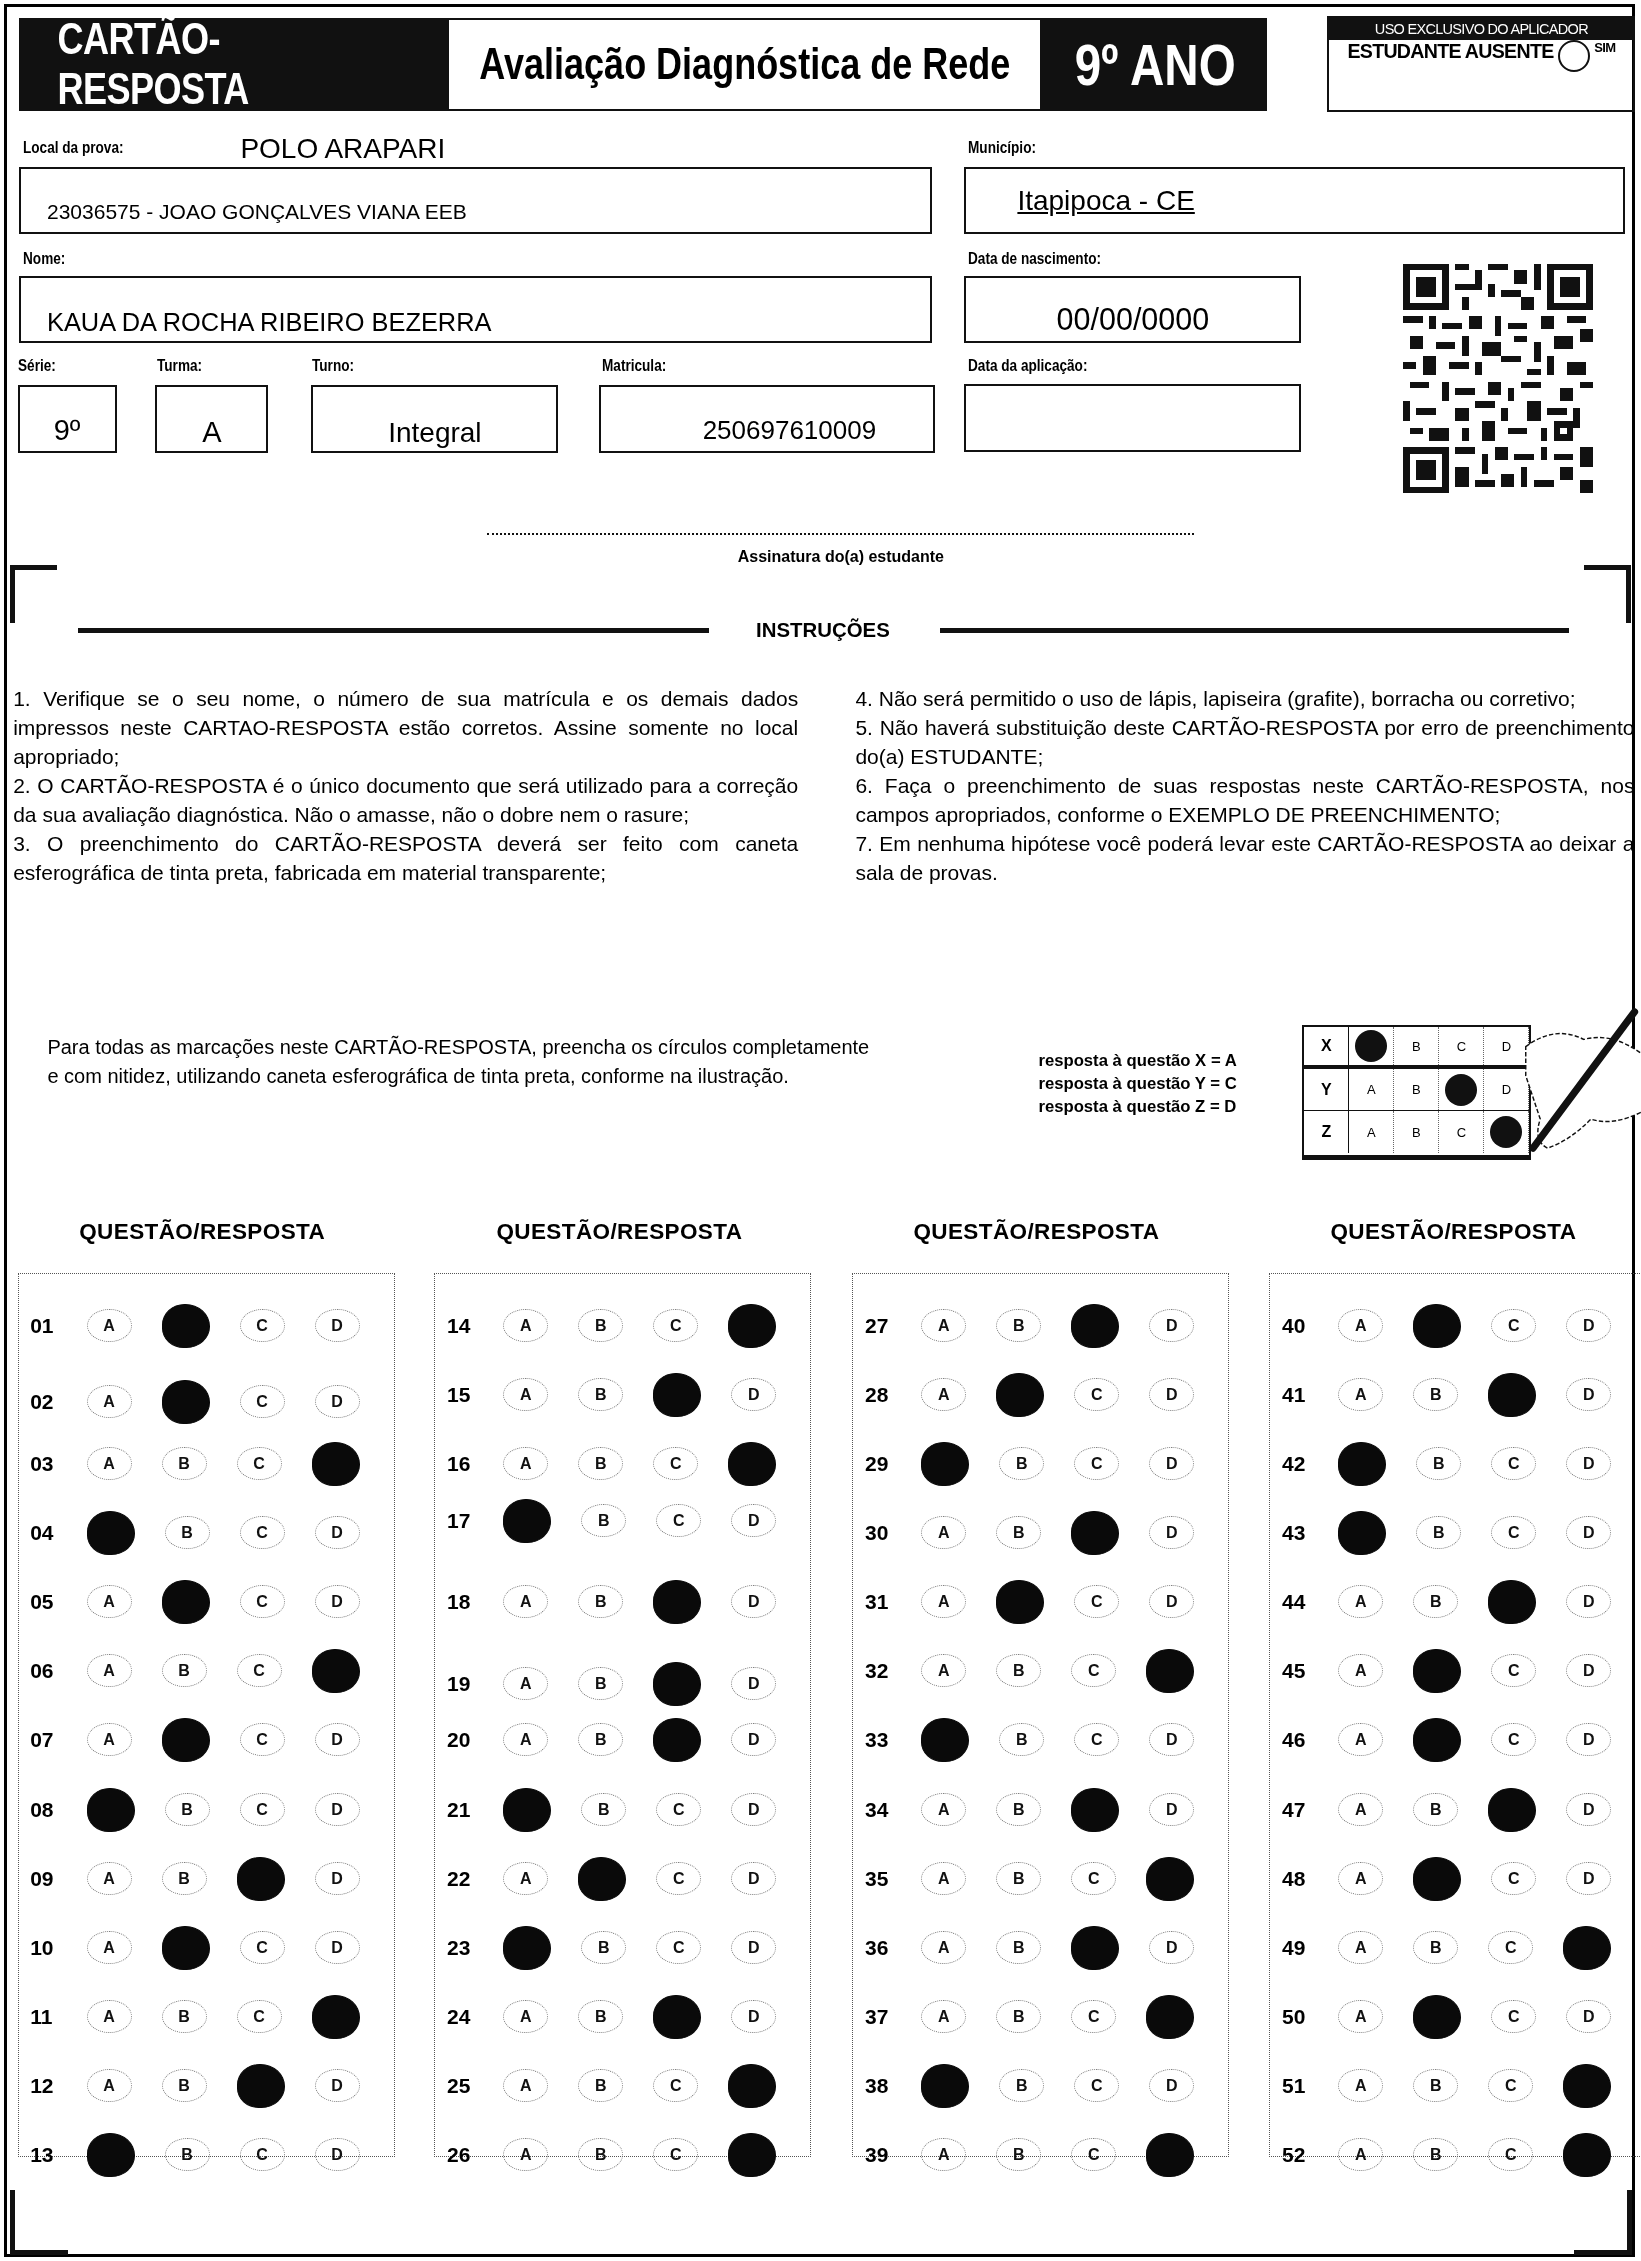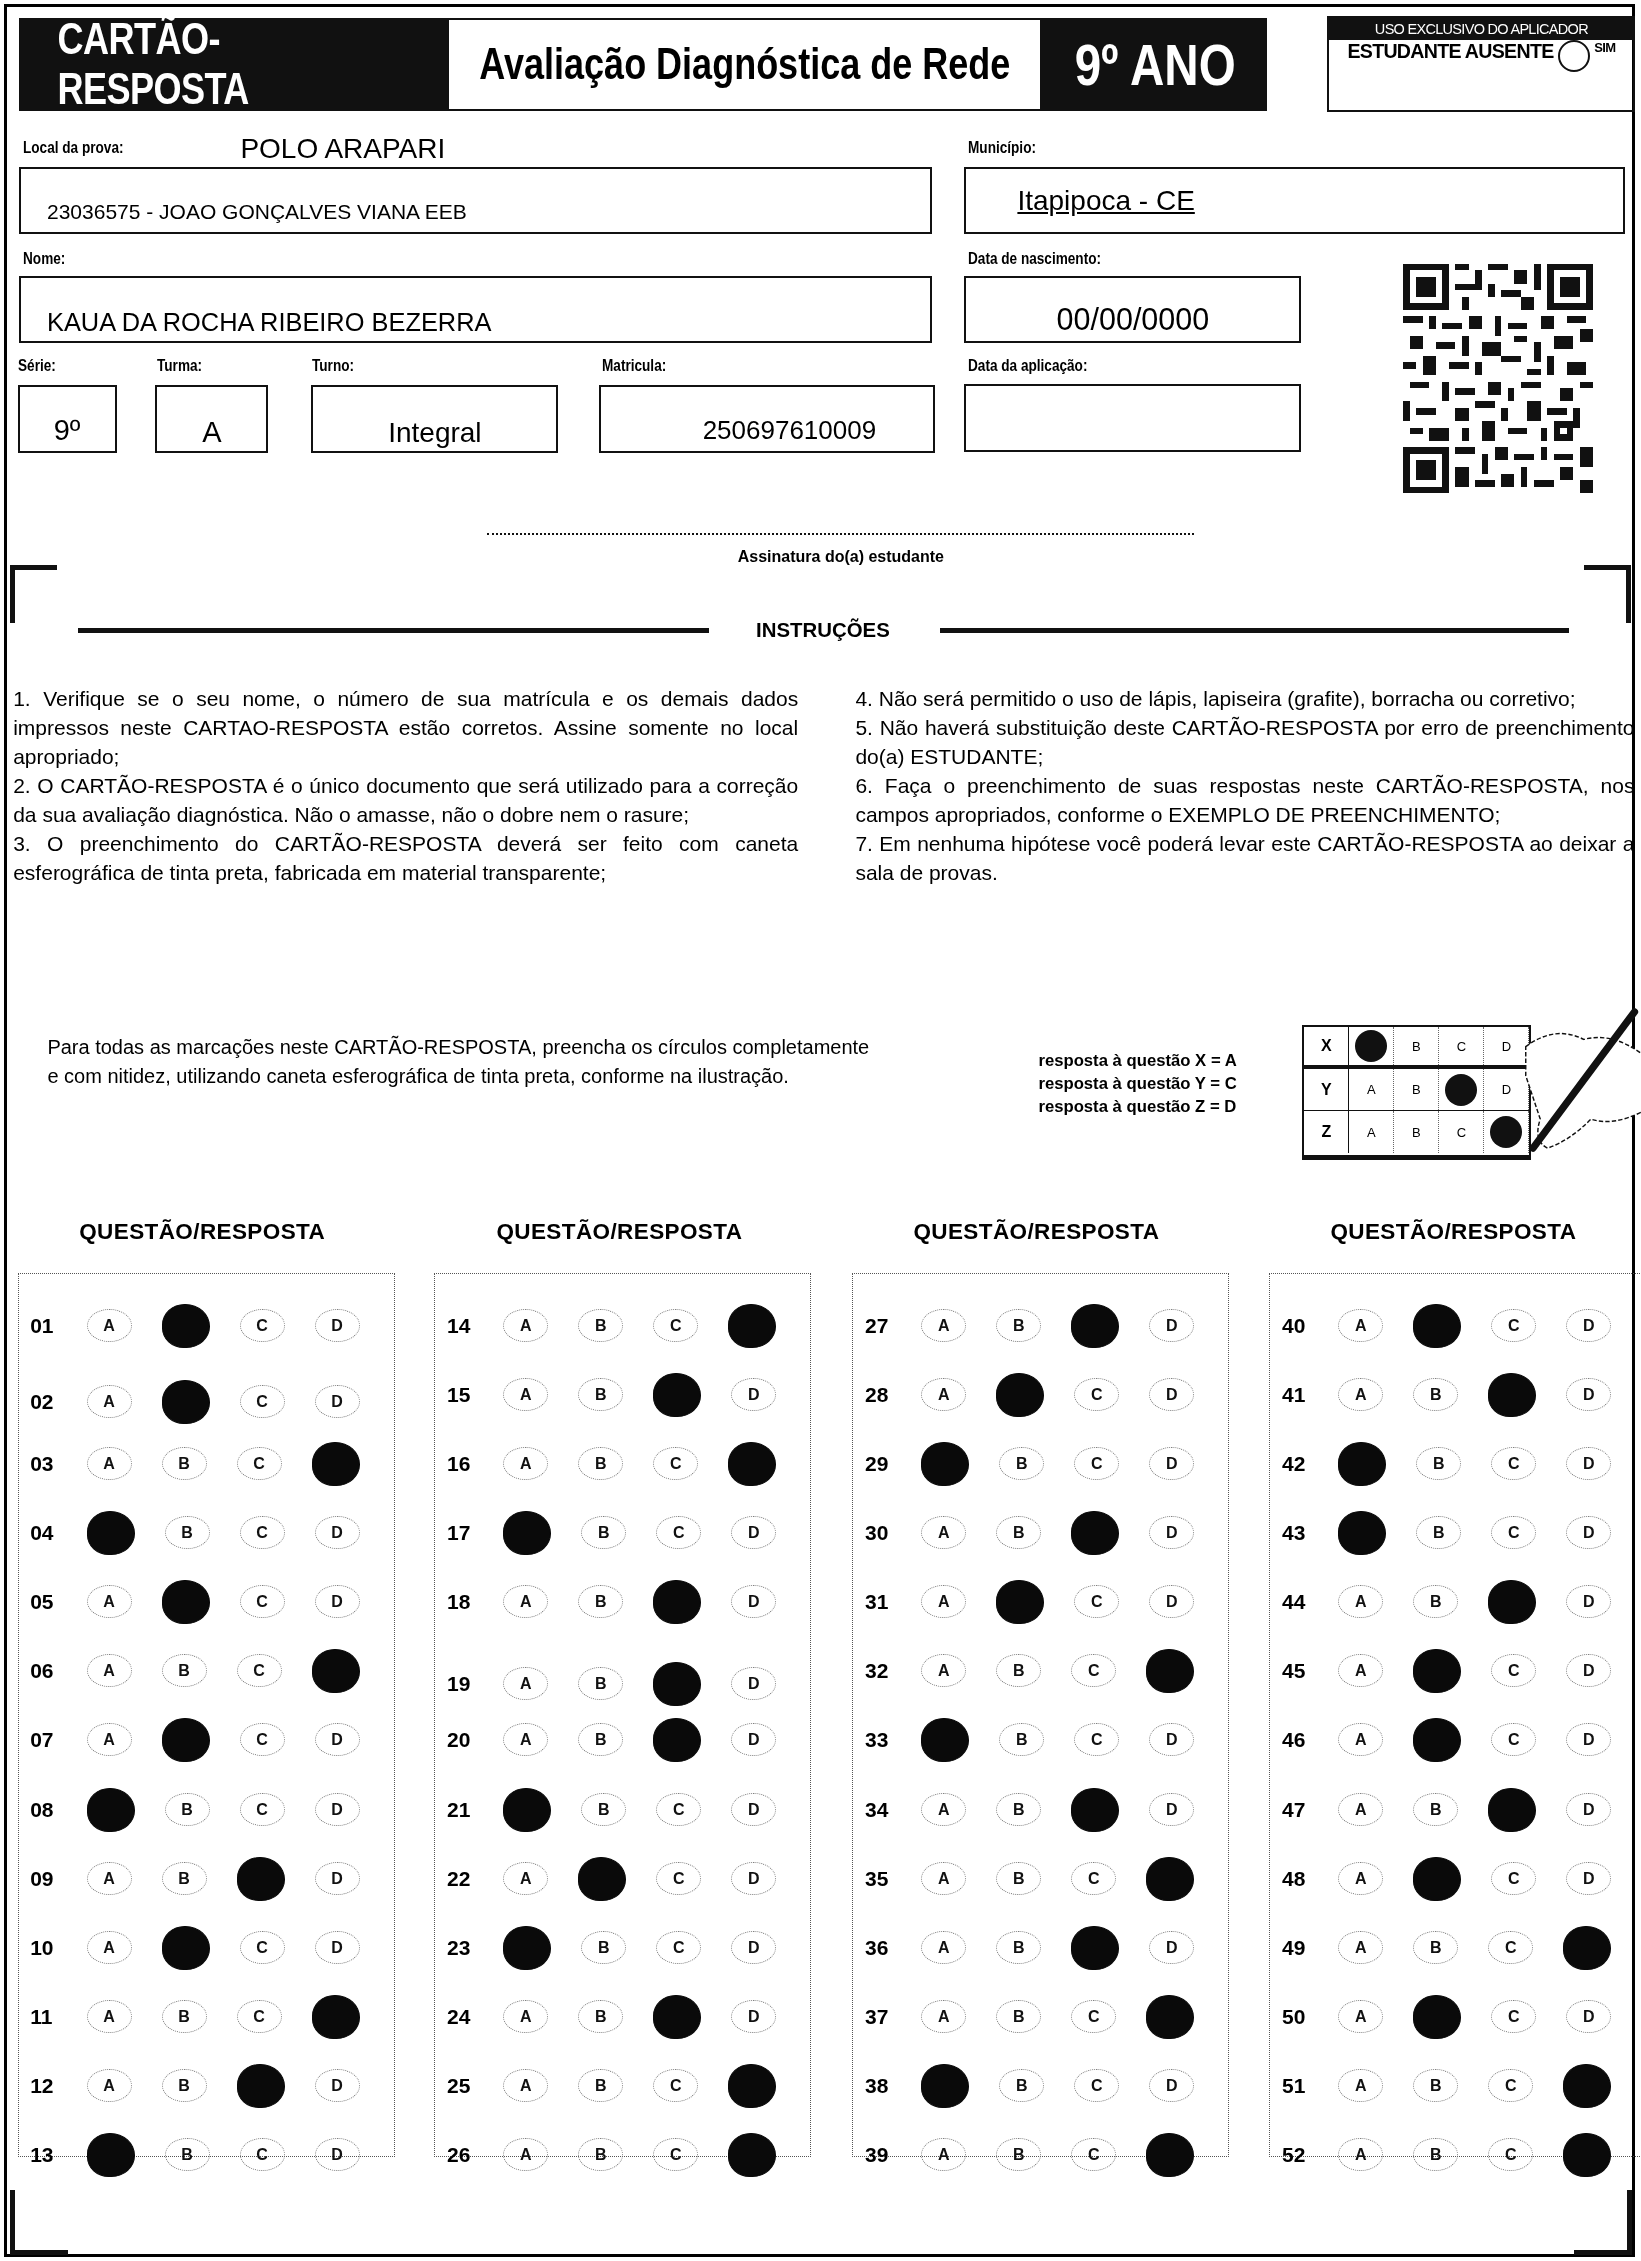--- a/index.html
+++ b/index.html
@@ -396,21 +396,21 @@
           <div class="bub filled">C</div>
           <div class="bub">D</div>
         </div>
         <div class="qrow" style="top: 164px;">
           <div class="qnum">16</div>
           <div class="bub">A</div>
           <div class="bub">B</div>
           <div class="bub">C</div>
           <div class="bub filled">D</div>
         </div>
-        <div class="qrow" style="top: 233px;">
+        <div class="qrow" style="top: 221px;">
           <div class="qnum">17</div>
           <div class="bub filled">A</div>
           <div class="bub">B</div>
           <div class="bub">C</div>
           <div class="bub">D</div>
         </div>
         <div class="qrow" style="top: 302px;">
           <div class="qnum">18</div>
           <div class="bub">A</div>
           <div class="bub">B</div>

